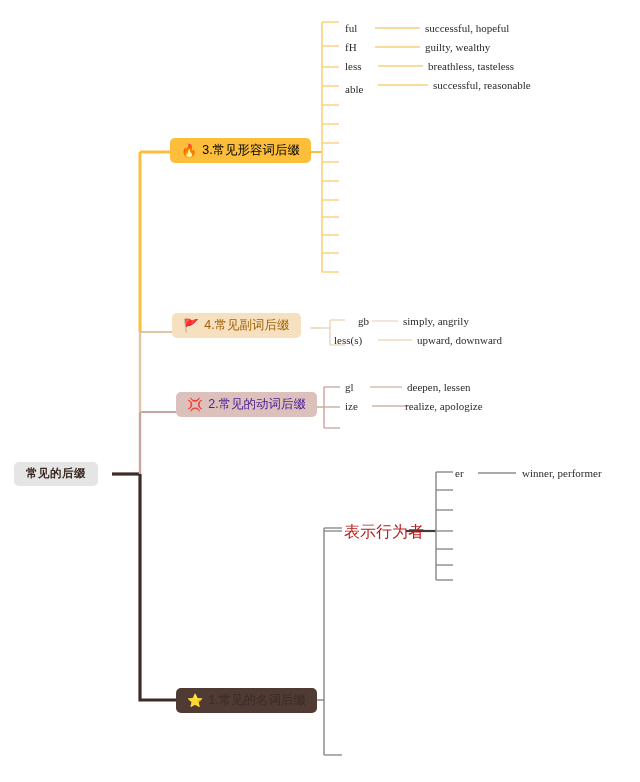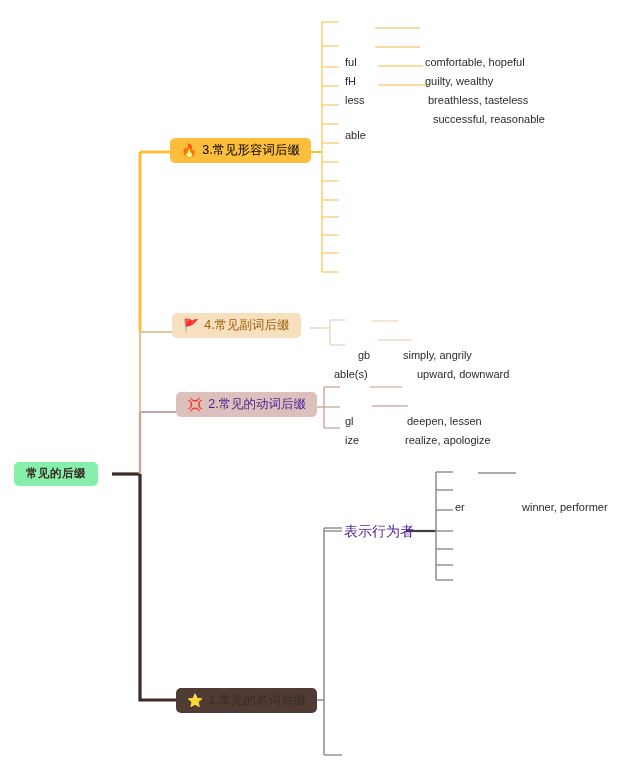--- a/index.html
+++ b/index.html
@@ -21,21 +21,21 @@
     white-space:nowrap;
     font-family:"Liberation Sans", sans-serif;
   }
   .node .ico { font-size:13px; line-height:1; display:inline-block; }
   .node .txt { font-size:12.5px; line-height:1; }
 
   
   #root-node {
     left:14px; top:462px;
     padding:6px 12px;
-    background:#86efac;
+    background:#e5e5e5;
     color:#3b2820;
     font-weight:bold;
     letter-spacing:.5px;
   }
   #root-node .txt { font-size:11.5px; color:#3a2a22; }
 
   
   #node-adj {
     left:170px; top:138px;
     padding:6px 11px;
@@ -62,35 +62,34 @@
   
   #node-noun {
     left:176px; top:688px;
     padding:6px 11px;
     background:#4f3a34;
   }
   #node-noun .txt { color:#3c2c26; }
 
   .leaf {
     position:absolute;
-    font-family:Liberation Sans, sans-serif;
+    font-family:Liberation Serif, serif;
     font-size:11px;
     color:#2b2b2b;
     white-space:nowrap;
     line-height:1;
-    margin-top:34px;
   }
   .leaf.key { font-size:11px; }
   .leaf.val { font-size:11px; }
 
   .plain-node {
     position:absolute;
     font-family:"Liberation Sans", sans-serif;
-    font-size:14px;
-    color:#4c1d95;
+    font-size:16px;
+    color:#b91c1c;
     white-space:nowrap;
     line-height:1;
   }
 </style>
 </head>
 <body>
 
 <div id="canvas">
 
   <svg class="wires" viewBox="0 0 640 782">
@@ -200,35 +199,35 @@
     <span class="ico">💢</span>
     <span class="txt">2.常见的动词后缀</span>
   </div>
 
   <div class="node" id="node-noun">
     <span class="ico">⭐</span>
     <span class="txt">1.常见的名词后缀</span>
   </div>
 
   <div class="leaf key" style="left:345px; top:23px;">ful</div>
-  <div class="leaf val" style="left:425px; top:23px;">comfortable, hopeful</div>
+  <div class="leaf val" style="left:425px; top:23px;">successful, hopeful</div>
 
   <div class="leaf key" style="left:345px; top:42px;">fH</div>
   <div class="leaf val" style="left:425px; top:42px;">guilty, wealthy</div>
 
   <div class="leaf key" style="left:345px; top:61px;">less</div>
   <div class="leaf val" style="left:428px; top:61px;">breathless, tasteless</div>
 
-  <div class="leaf key" style="left:345px; top:96px;">able</div>
+  <div class="leaf key" style="left:345px; top:84px;">able</div>
   <div class="leaf val" style="left:433px; top:80px;">successful, reasonable</div>
 
   <div class="leaf key" style="left:358px; top:316px;">gb</div>
   <div class="leaf val" style="left:403px; top:316px;">simply, angrily</div>
 
-  <div class="leaf key" style="left:334px; top:335px;">able(s)</div>
+  <div class="leaf key" style="left:334px; top:335px;">less(s)</div>
   <div class="leaf val" style="left:417px; top:335px;">upward, downward</div>
 
   <div class="leaf key" style="left:345px; top:382px;">gl</div>
   <div class="leaf val" style="left:407px; top:382px;">deepen, lessen</div>
 
   <div class="leaf key" style="left:345px; top:401px;">ize</div>
   <div class="leaf val" style="left:405px; top:401px;">realize, apologize</div>
 
   <div class="plain-node" style="left:344px; top:524px;">表示行为者</div>
 

